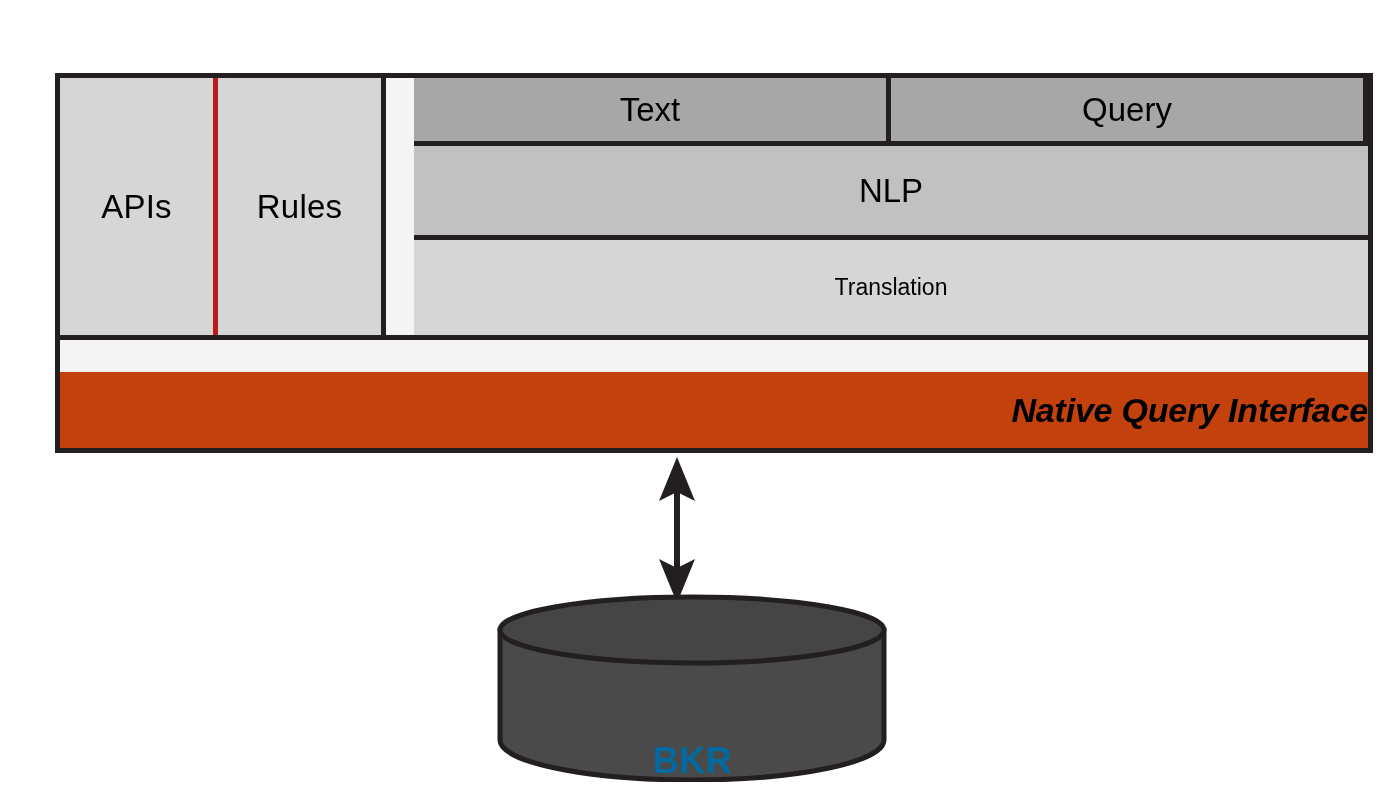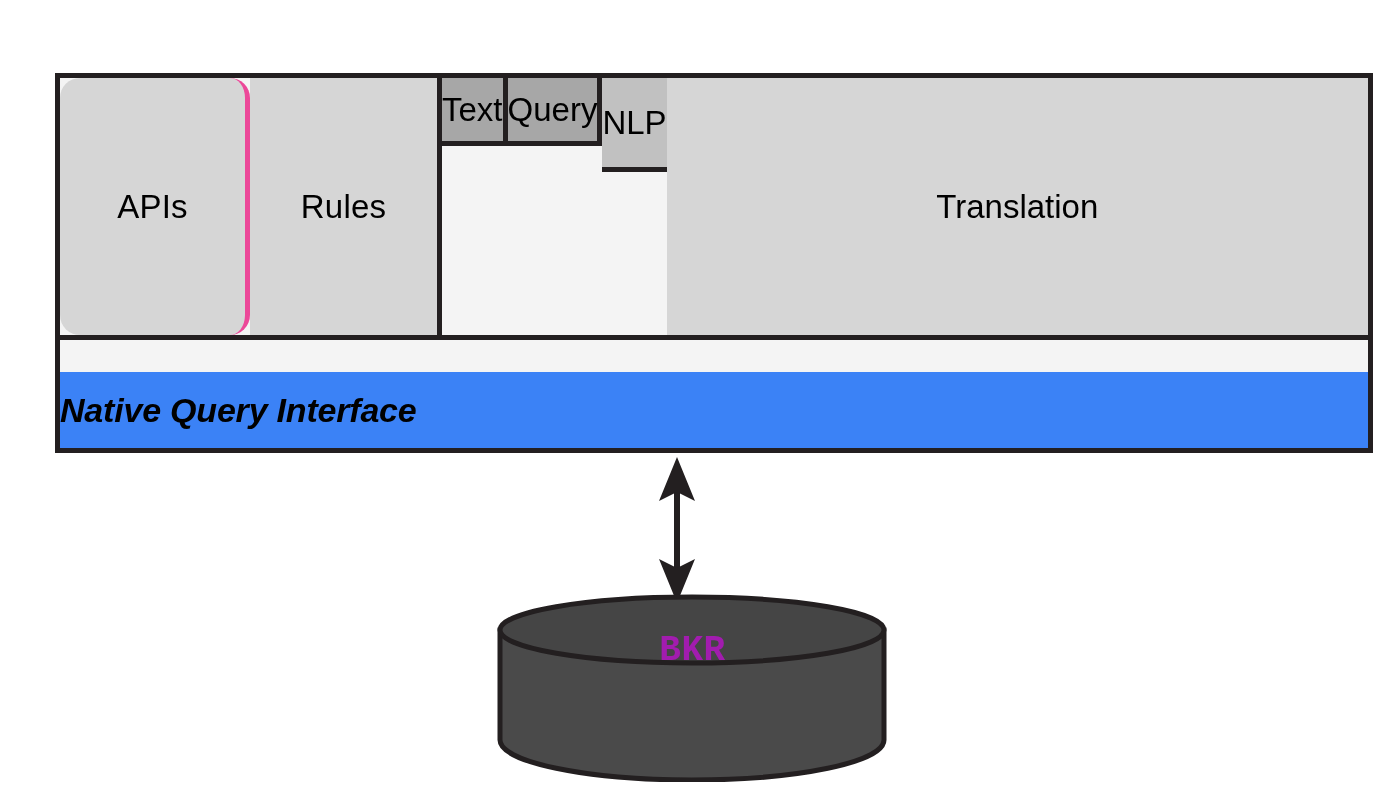--- a/index.html
+++ b/index.html
@@ -48,34 +48,34 @@
   .col-apis, .col-rules {
     box-sizing: border-box;
     background: #d6d6d6;
     display: flex;
     align-items: center;
     justify-content: center;
     font-size: 33px;
     letter-spacing: 0.2px;
   }
   .col-apis {
-    width: 190px;
-    border-right: 5px solid #ec4899;
-    border-radius: 20px;
+    width: 158px;
+    border-right: 5px solid #b91c1c;
   }
   .col-rules {
-    width: 192px;
+    width: 168px;
     border-right: 5px solid #231f20;
   }
 
   .col-modal {
     flex: 1;
     box-sizing: border-box;
     display: flex;
-    flex-direction: row;
+    flex-direction: column;
+    padding-left: 28px;
   }
 
   .modal-row-top {
     height: 68px;
     display: flex;
     box-sizing: border-box;
     border-bottom: 5px solid #231f20;
   }
   .modal-cell {
     flex: 1;
@@ -90,53 +90,53 @@
     border-right: 5px solid #231f20;
   }
 
   .modal-row-nlp {
     height: 94px;
     box-sizing: border-box;
     background: #c1c1c1;
     border-bottom: 5px solid #231f20;
     display: flex;
     align-items: center;
-    justify-content: flex-start;
+    justify-content: center;
     font-size: 33px;
   }
 
   .modal-row-translation {
     flex: 1;
     box-sizing: border-box;
     background: #d6d6d6;
     display: flex;
     align-items: center;
     justify-content: center;
-    font-size: 33px;
+    font-size: 23px;
   }
 
   .row-divider {
     position: absolute;
     left: 0;
     right: 0;
     top: 257px;
     height: 5px;
     background: #231f20;
   }
 
   .row-native {
     position: absolute;
     left: 0;
     right: 0;
     top: 262px;
     bottom: 0;
-    background: #3b82f6;
-    display: flex;
-    align-items: center;
-    justify-content: flex-start;
+    background: #c2410c;
+    display: flex;
+    align-items: center;
+    justify-content: flex-end;
     margin-top: 32px;
   }
   .native-label {
     font-size: 34px;
     font-weight: bold;
     font-style: italic;
     letter-spacing: -0.2px;
   }
 
   
@@ -156,30 +156,29 @@
     width: 395px;
     height: 190px;
   }
   .cyl-label {
     position: absolute;
     left: 0;
     top: 0;
     width: 395px;
     height: 190px;
     display: flex;
-    align-items: flex-start;
-    justify-content: center;
-    color: #a21caf;
+    align-items: flex-end;
+    justify-content: center;
+    color: #0369a1;
     font-size: 36px;
     font-weight: bold;
     letter-spacing: 0.5px;
     padding-top: 38px;
     box-sizing: border-box;
     pointer-events: none;
-    font-family: Liberation Mono, monospace;
   }
 </style>
 </head>
 <body>
 
 <div id="diagram">
 
   <div class="stack-table">
 
     <div class="row-upper">

